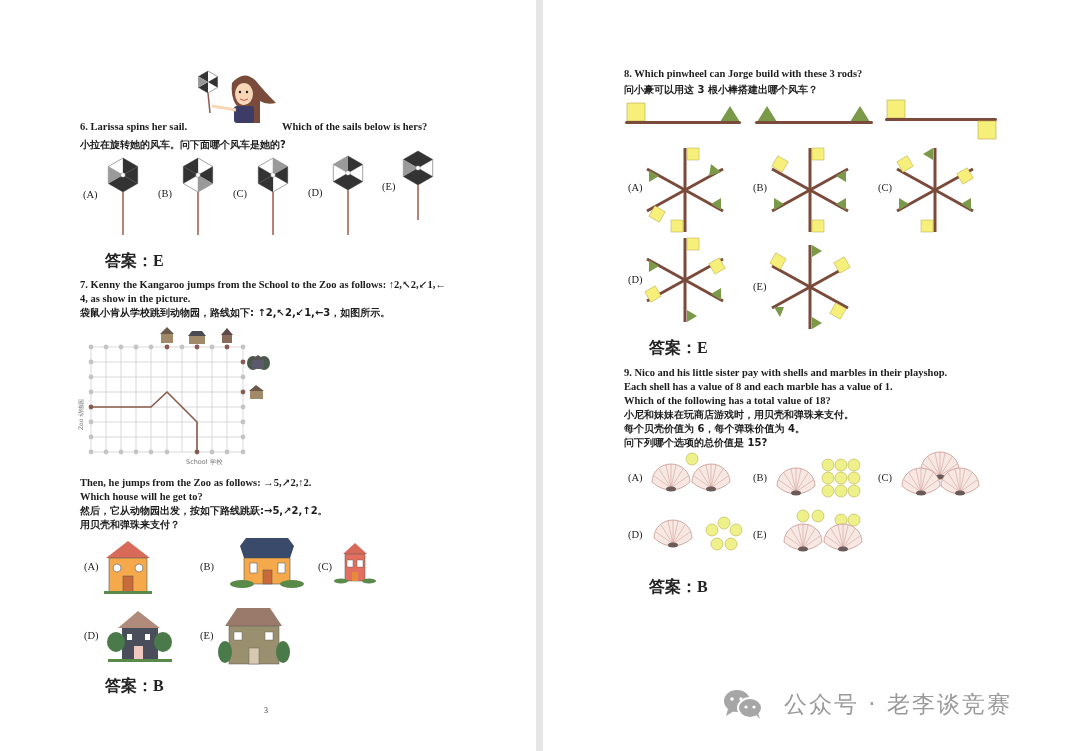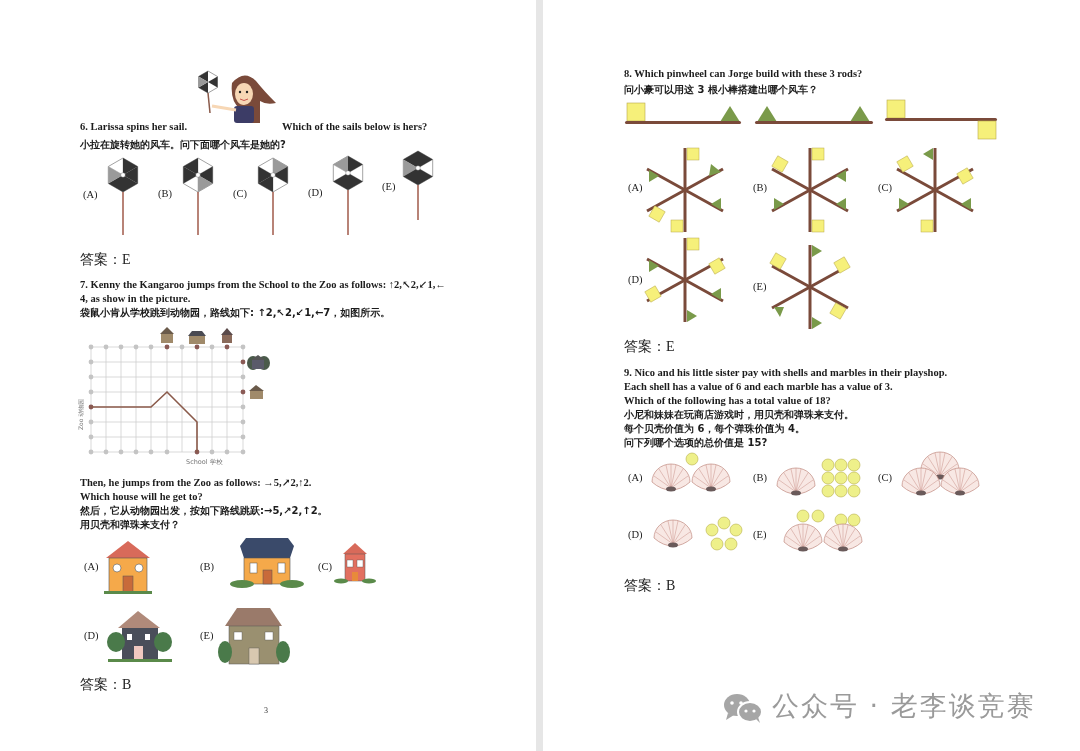--- a/index.html
+++ b/index.html
@@ -2,26 +2,26 @@
 <html><head>
 <meta charset="utf-8">
 <style>
   html,body{margin:0;padding:0;}
   body{width:1080px;height:751px;background:#e6e6e6;position:relative;overflow:hidden;font-family:"Liberation Serif","DejaVu Serif",serif;color:#222;}
   .page{position:absolute;top:0;height:751px;background:#fff;}
   #page-left{left:0;width:536px;}
   #page-right{left:543px;width:537px;}
   .txt{position:absolute;font-size:10.5px;line-height:14px;white-space:nowrap;color:#1c1c1c;font-weight:bold;}
   .cn{font-family:"DejaVu Sans",sans-serif;font-size:10px;}
-  .ans{position:absolute;font-size:14px;font-weight:normal;white-space:nowrap;font-family:"DejaVu Sans",sans-serif;}
+  .ans{position:absolute;font-size:16px;font-weight:bold;white-space:nowrap;font-family:"DejaVu Sans",sans-serif;margin-left:25px;}
   .ans .v{font-family:"Liberation Serif",serif;}
   .lbl{position:absolute;font-size:10.5px;white-space:nowrap;}
   .abs{position:absolute;}
   .pnum{position:absolute;font-size:8px;color:#333;}
-  #watermark{position:absolute;left:722px;top:688px;display:flex;align-items:flex-end;gap:8px;color:#9a9a9a;font-family:"DejaVu Sans",sans-serif;font-size:27px;letter-spacing:2px;}
+  #watermark{position:absolute;left:722px;top:688px;display:flex;align-items:flex-end;gap:20px;color:#9a9a9a;font-family:"DejaVu Sans",sans-serif;font-size:23px;letter-spacing:2px;}
 </style>
 </head>
 <body>
 
 <div class="page" id="page-left">
 
   <svg class="abs" style="left:192px;top:68px" width="90" height="55">
     <g transform="translate(16,14)">
       <polygon points="0,-11 9.5,-5.5 9.5,5.5 0,11 -9.5,5.5 -9.5,-5.5" fill="#fff" stroke="#888" stroke-width="0.8"></polygon>
       <polygon points="0,0 0,-11 -9.5,-5.5" fill="#333"></polygon>
@@ -109,21 +109,21 @@
       <polygon points="0,0 14.7,8.5 0,17" fill="#333"></polygon>
       <circle r="2.3" fill="#fff" stroke="#666" stroke-width="0.4"></circle>
       <line x1="0" y1="17" x2="0" y2="52" stroke="#a05a4a" stroke-width="1.5"></line>
     </g>
   </svg>
 
   <div class="ans" style="left:80px;top:251px"><span>答案：</span><span class="v">E</span></div>
 
   <div class="txt" style="left:80px;top:278px">7.  Kenny the Kangaroo jumps from the School to the Zoo as follows:  ↑2,↖2,↙1,←</div>
   <div class="txt" style="left:80px;top:292px">4, as show in the picture.</div>
-  <div class="txt cn" style="left:80px;top:306px">袋鼠小肯从学校跳到动物园，路线如下: ↑2,↖2,↙1,←7，如图所示。</div>
+  <div class="txt cn" style="left:80px;top:306px">袋鼠小肯从学校跳到动物园，路线如下: ↑2,↖2,↙1,←3，如图所示。</div>
 
   <svg class="abs" style="left:78px;top:325px" width="200" height="145">
     <g stroke="#cfcfcf" stroke-width="0.8">
       <line x1="13" y1="22" x2="165" y2="22"></line>
         <line x1="13" y1="37" x2="165" y2="37"></line>
       <line x1="13" y1="52" x2="165" y2="52"></line>
         <line x1="13" y1="67" x2="165" y2="67"></line>
       <line x1="13" y1="82" x2="165" y2="82"></line>
         <line x1="13" y1="97" x2="165" y2="97"></line>
       <line x1="13" y1="112" x2="165" y2="112"></line>
@@ -361,21 +361,21 @@
       <rect x="26" y="-28" width="12" height="12" fill="#f6f07a" stroke="#b8a84a" stroke-width="0.5" transform="rotate(-30 32 -22)"></rect>
       <rect x="22" y="18" width="12" height="12" fill="#f6f07a" stroke="#b8a84a" stroke-width="0.5" transform="rotate(30 28 24)"></rect>
       <polygon points="-36,20 -26,20 -30,30" fill="#7a9a4a"></polygon>
       <polygon points="2,30 2,42 12,36" fill="#7a9a4a"></polygon>
     </g>
   </svg>
 
   <div class="ans" style="left:81px;top:338px"><span>答案：</span><span class="v">E</span></div>
 
   <div class="txt" style="left:81px;top:366px">9.  Nico and his little sister pay with shells and marbles in their playshop.</div>
-  <div class="txt" style="left:81px;top:380px">Each shell has a value of 6 and each marble has a value of 3.</div>
+  <div class="txt" style="left:81px;top:380px">Each shell has a value of 8 and each marble has a value of 1.</div>
   <div class="txt" style="left:81px;top:394px">Which of the following has a total value of 18?</div>
   <div class="txt cn" style="left:81px;top:408px">小尼和妹妹在玩商店游戏时，用贝壳和弹珠来支付。</div>
   <div class="txt cn" style="left:81px;top:422px">每个贝壳价值为 6，每个弹珠价值为 4。</div>
   <div class="txt cn" style="left:81px;top:436px">问下列哪个选项的总价值是  15?</div>
 
   <div class="lbl" style="left:85px;top:472px">(A)</div>
   <div class="lbl" style="left:210px;top:472px">(B)</div>
   <div class="lbl" style="left:335px;top:472px">(C)</div>
   <div class="lbl" style="left:85px;top:529px">(D)</div>
   <div class="lbl" style="left:210px;top:529px">(E)</div>

